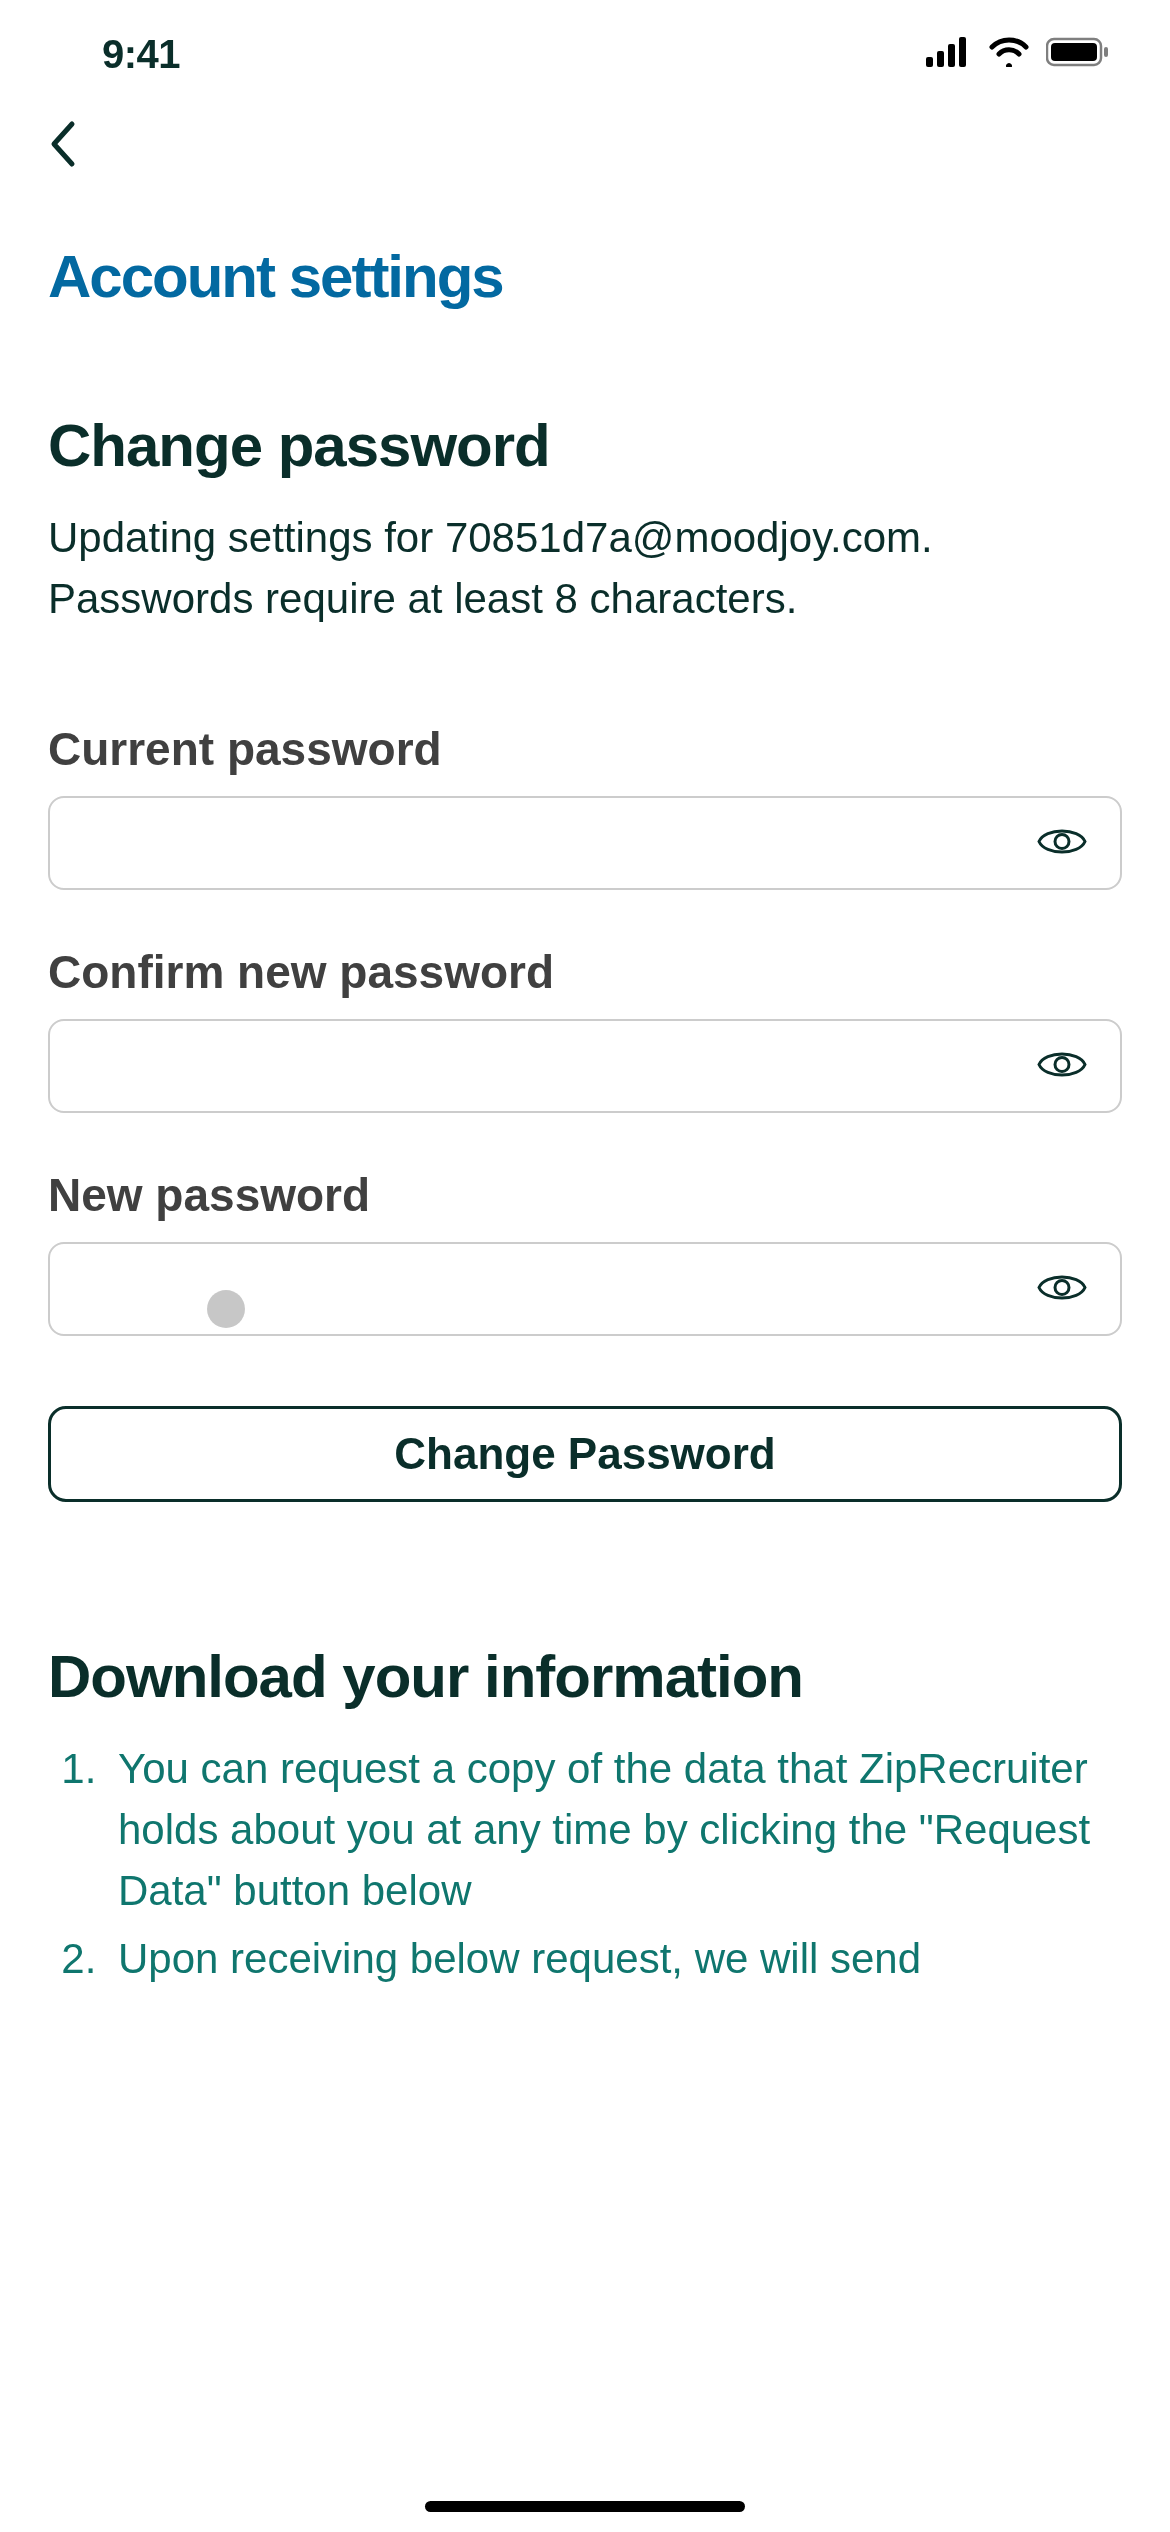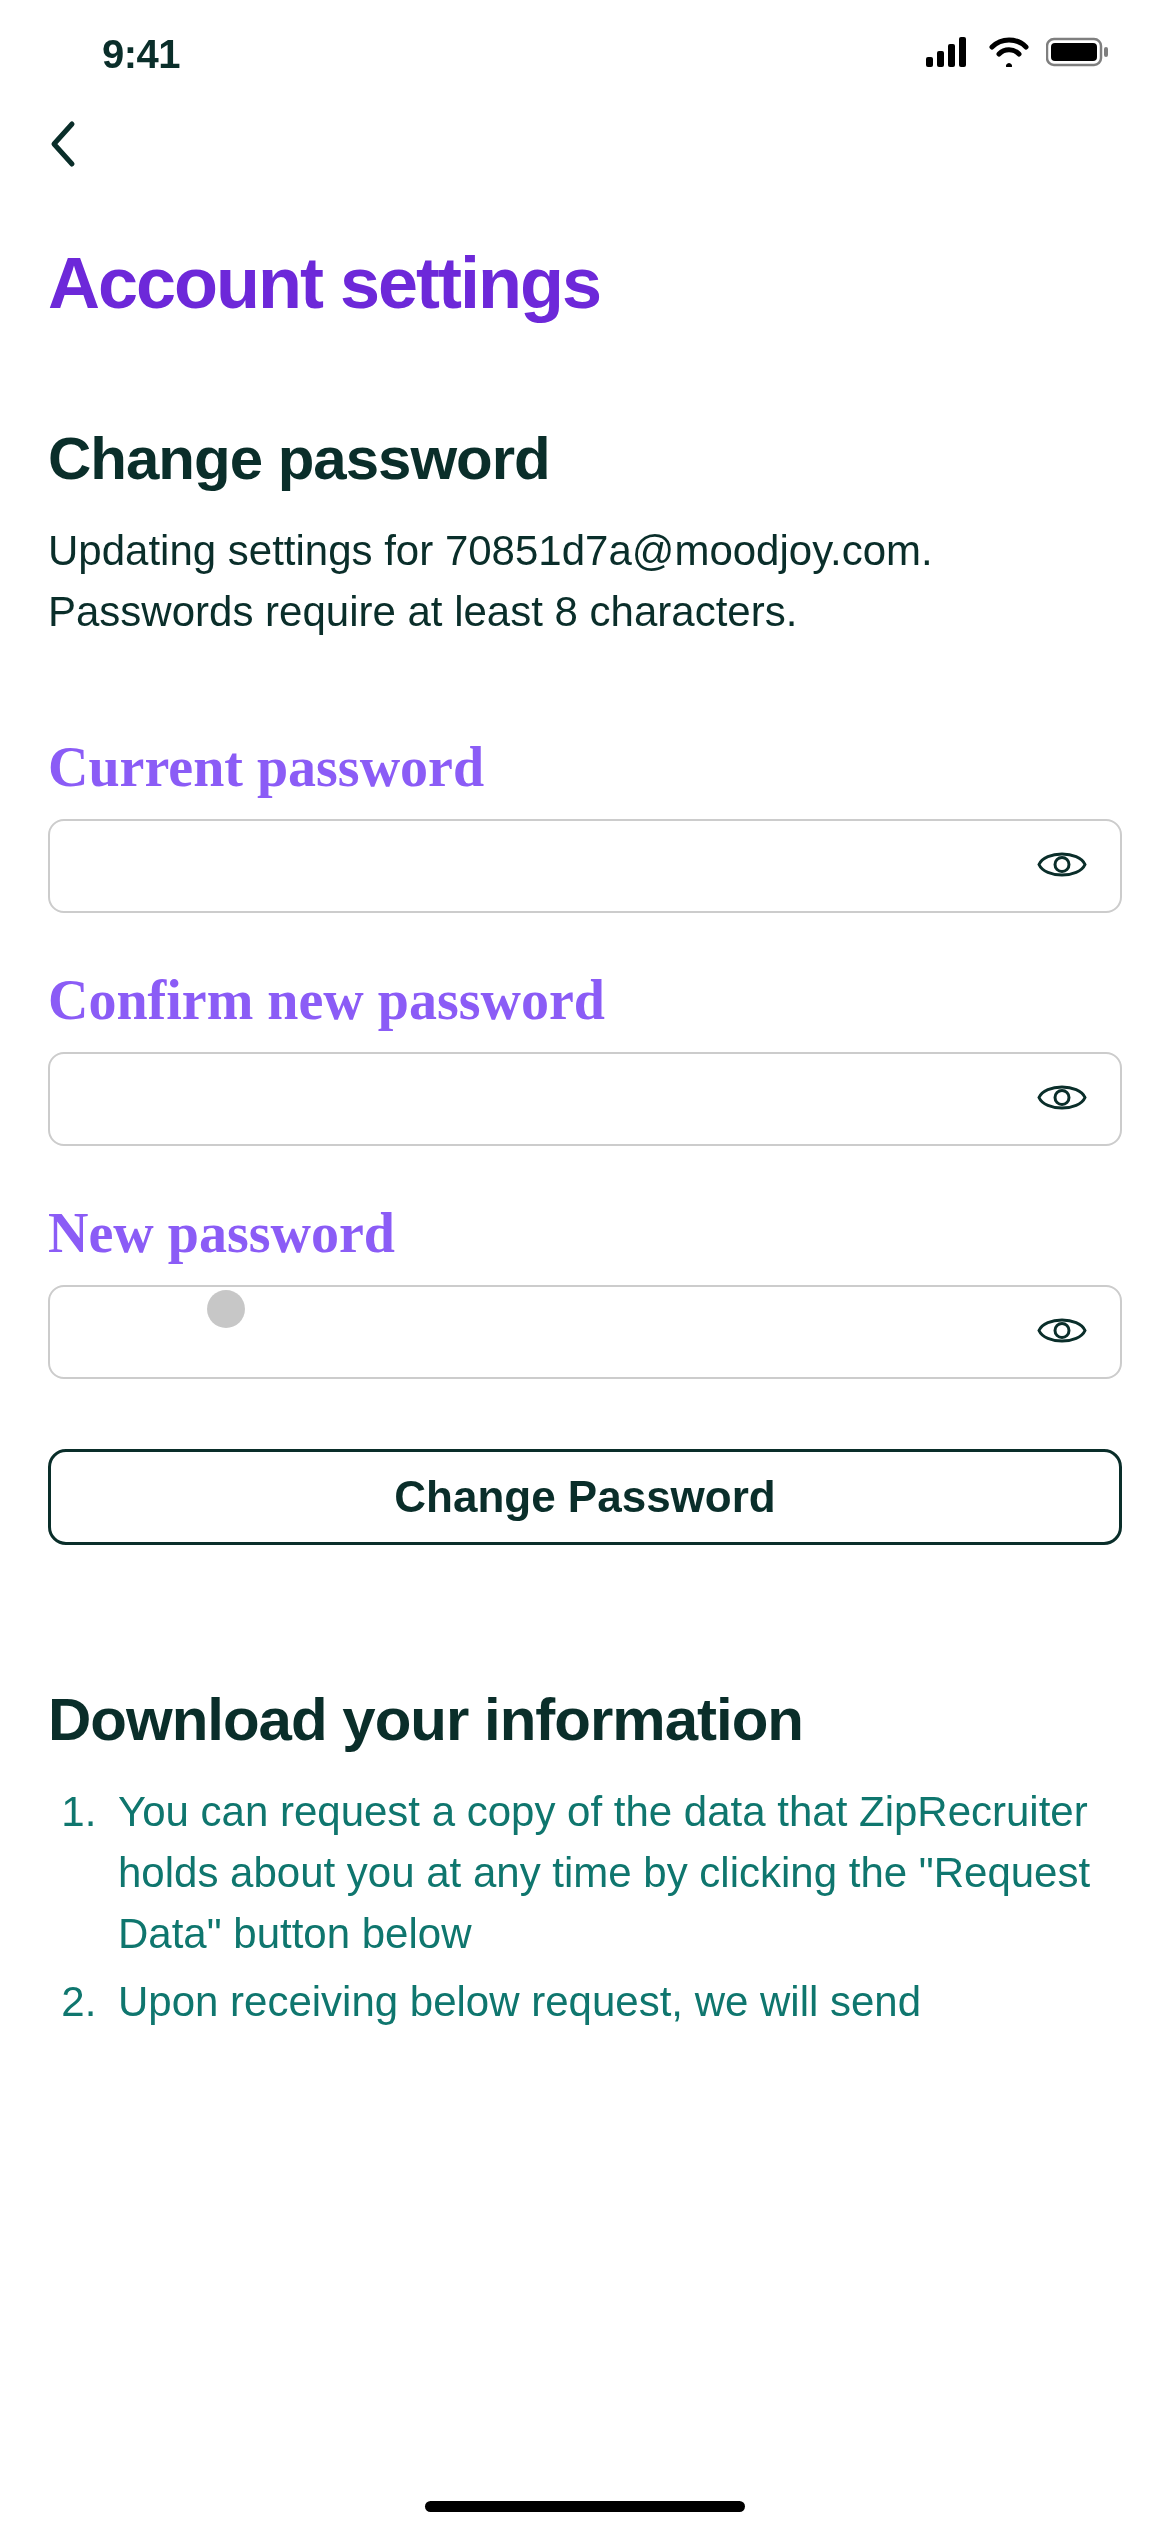--- a/index.html
+++ b/index.html
@@ -34,49 +34,48 @@
       gap: 16px;
     }
     .back-button {
       padding: 20px 48px;
       display: inline-block;
     }
     .content {
       padding: 0 48px;
     }
     .page-title {
-      font-size: 72px;
+      font-size: 60px;
       font-weight: 800;
       letter-spacing: -2px;
       margin-top: 50px;
       margin-bottom: 100px;
-      color: #6d28d9;
+      color: #0369a1;
     }
     .section-title {
       font-size: 60px;
       font-weight: 700;
       letter-spacing: -1px;
       margin-bottom: 28px;
       color: #0a2e2a;
     }
     .section-description {
       font-size: 42px;
       line-height: 1.45;
       color: #0a2e2a;
       margin-bottom: 92px;
     }
     .field-group {
       margin-bottom: 55px;
     }
     .field-label {
-      font-size: 56px;
+      font-size: 46px;
       font-weight: 700;
-      color: #8b5cf6;
+      color: #404040;
       margin-bottom: 20px;
-      font-family: Liberation Serif, serif;
     }
     .input-wrapper {
       position: relative;
       width: 100%;
     }
     .password-input {
       width: 100%;
       height: 94px;
       border: 2px solid #cccccc;
       border-radius: 16px;

